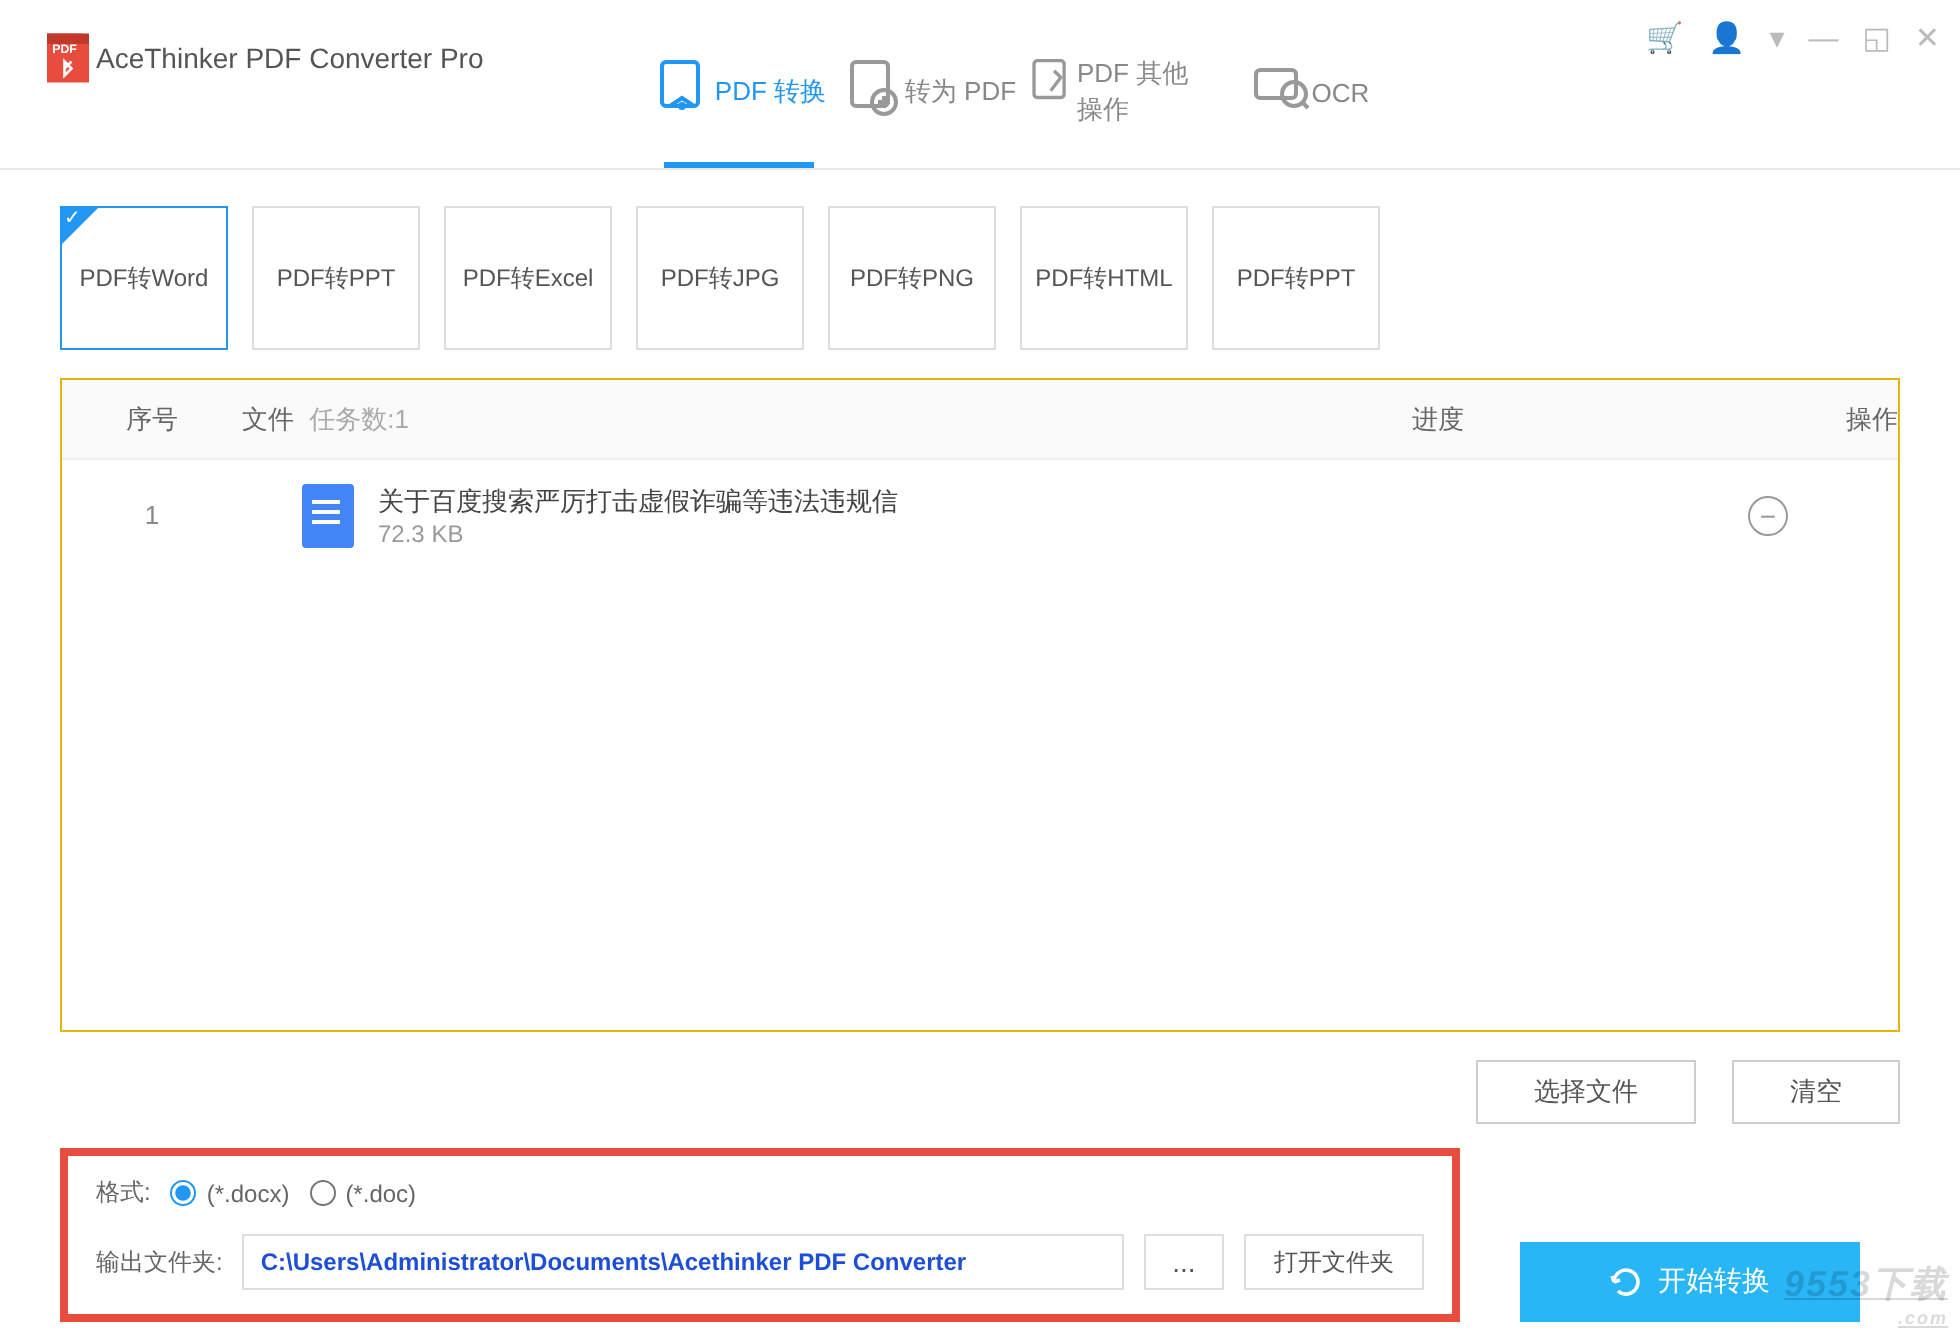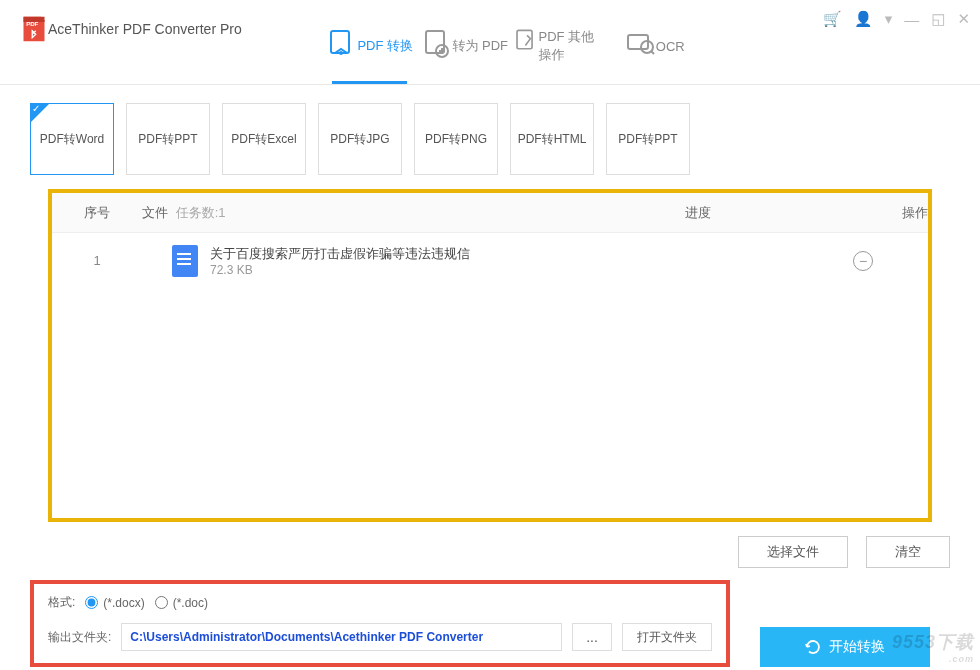--- a/index.html
+++ b/index.html
@@ -23,21 +23,21 @@
     .win-controls span { color: #bbb; cursor: pointer; font-size: 15px; }
     
     
     .format-row { display: flex; gap: 12px; padding: 18px 30px 14px 30px; }
     .format-tile { width: 84px; height: 72px; border: 1px solid #ddd; display: flex; align-items: center; justify-content: center; font-size: 12px; color: #555; cursor: pointer; position: relative; background: #fff; }
     .format-tile.selected { border: 1px solid #2196f3; }
     .format-tile.selected::before { content: ""; position: absolute; top: 0; left: 0; border-top: 18px solid #2196f3; border-right: 18px solid transparent; }
     .format-tile.selected::after { content: "✓"; position: absolute; top: -1px; left: 1px; color: #fff; font-size: 10px; }
     
     
-    .file-area { margin: 0 48px; border: 4px solid #eab308; }
+    .file-area { margin: 0 30px; border: 1px solid #eab308; }
     .table-header { display: flex; background: #fafafa; height: 40px; align-items: center; font-size: 13px; color: #666; border-bottom: 1px solid #eee; }
     .col-index { width: 90px; text-align: center; }
     .col-file { flex: 1; }
     .col-file .task-count { color: #aaa; padding-left: 4px; }
     .col-progress { width: 200px; text-align: center; }
     .col-action { width: 130px; text-align: right; }
     
     .file-row { display: flex; align-items: center; height: 55px; font-size: 13px; color: #555; }
     .file-row .col-index { color: #888; }
     .file-row .file-cell { flex: 1; display: flex; align-items: center; gap: 12px; padding-left: 30px; }
@@ -62,21 +62,21 @@
     .radio { display: flex; align-items: center; gap: 5px; cursor: pointer; }
     .radio input { accent-color: #2196f3; }
     .output-line { display: flex; align-items: center; gap: 10px; font-size: 12px; color: #666; }
     .output-path { flex: 1; height: 28px; border: 1px solid #ddd; padding: 0 8px; font-size: 12px; color: #1d4ed8; font-weight: bold; }
     .browse-btn { width: 40px; height: 28px; border: 1px solid #ddd; background: #fff; cursor: pointer; font-size: 14px; color: #555; }
     .open-folder-btn { height: 28px; padding: 0 14px; border: 1px solid #ddd; background: #fff; font-size: 12px; color: #555; cursor: pointer; }
     
     .start-btn { height: 40px; width: 170px; background: #29b6f6; color: #fff; border: none; font-size: 14px; cursor: pointer; display: flex; align-items: center; justify-content: center; gap: 8px; }
     .start-btn svg { width: 16px; height: 16px; }
     
-    .watermark { position: absolute; right: 6px; bottom: 6px; color: rgba(0,0,0,0.15); font-size: 18px; font-weight: bold; font-style: italic; letter-spacing: 1px; pointer-events: none; }
+    .watermark { position: absolute; right: 6px; bottom: 6px; color: rgba(0,0,0,0.15); font-size: 18px; font-weight: bold; font-style: italic; letter-spacing: 1px; pointer-events: none; text-decoration: underline; }
     .watermark small { display: block; font-size: 9px; text-align: right; }
   </style>
 </head>
 <body>
 
 <div class="header">
   <div class="logo-area">
     <div class="logo-icon">
       <svg viewBox="0 0 32 32">
           <path d="M4 2 h20 l4 4 v24 h-24 z" fill="#e74c3c"></path>

